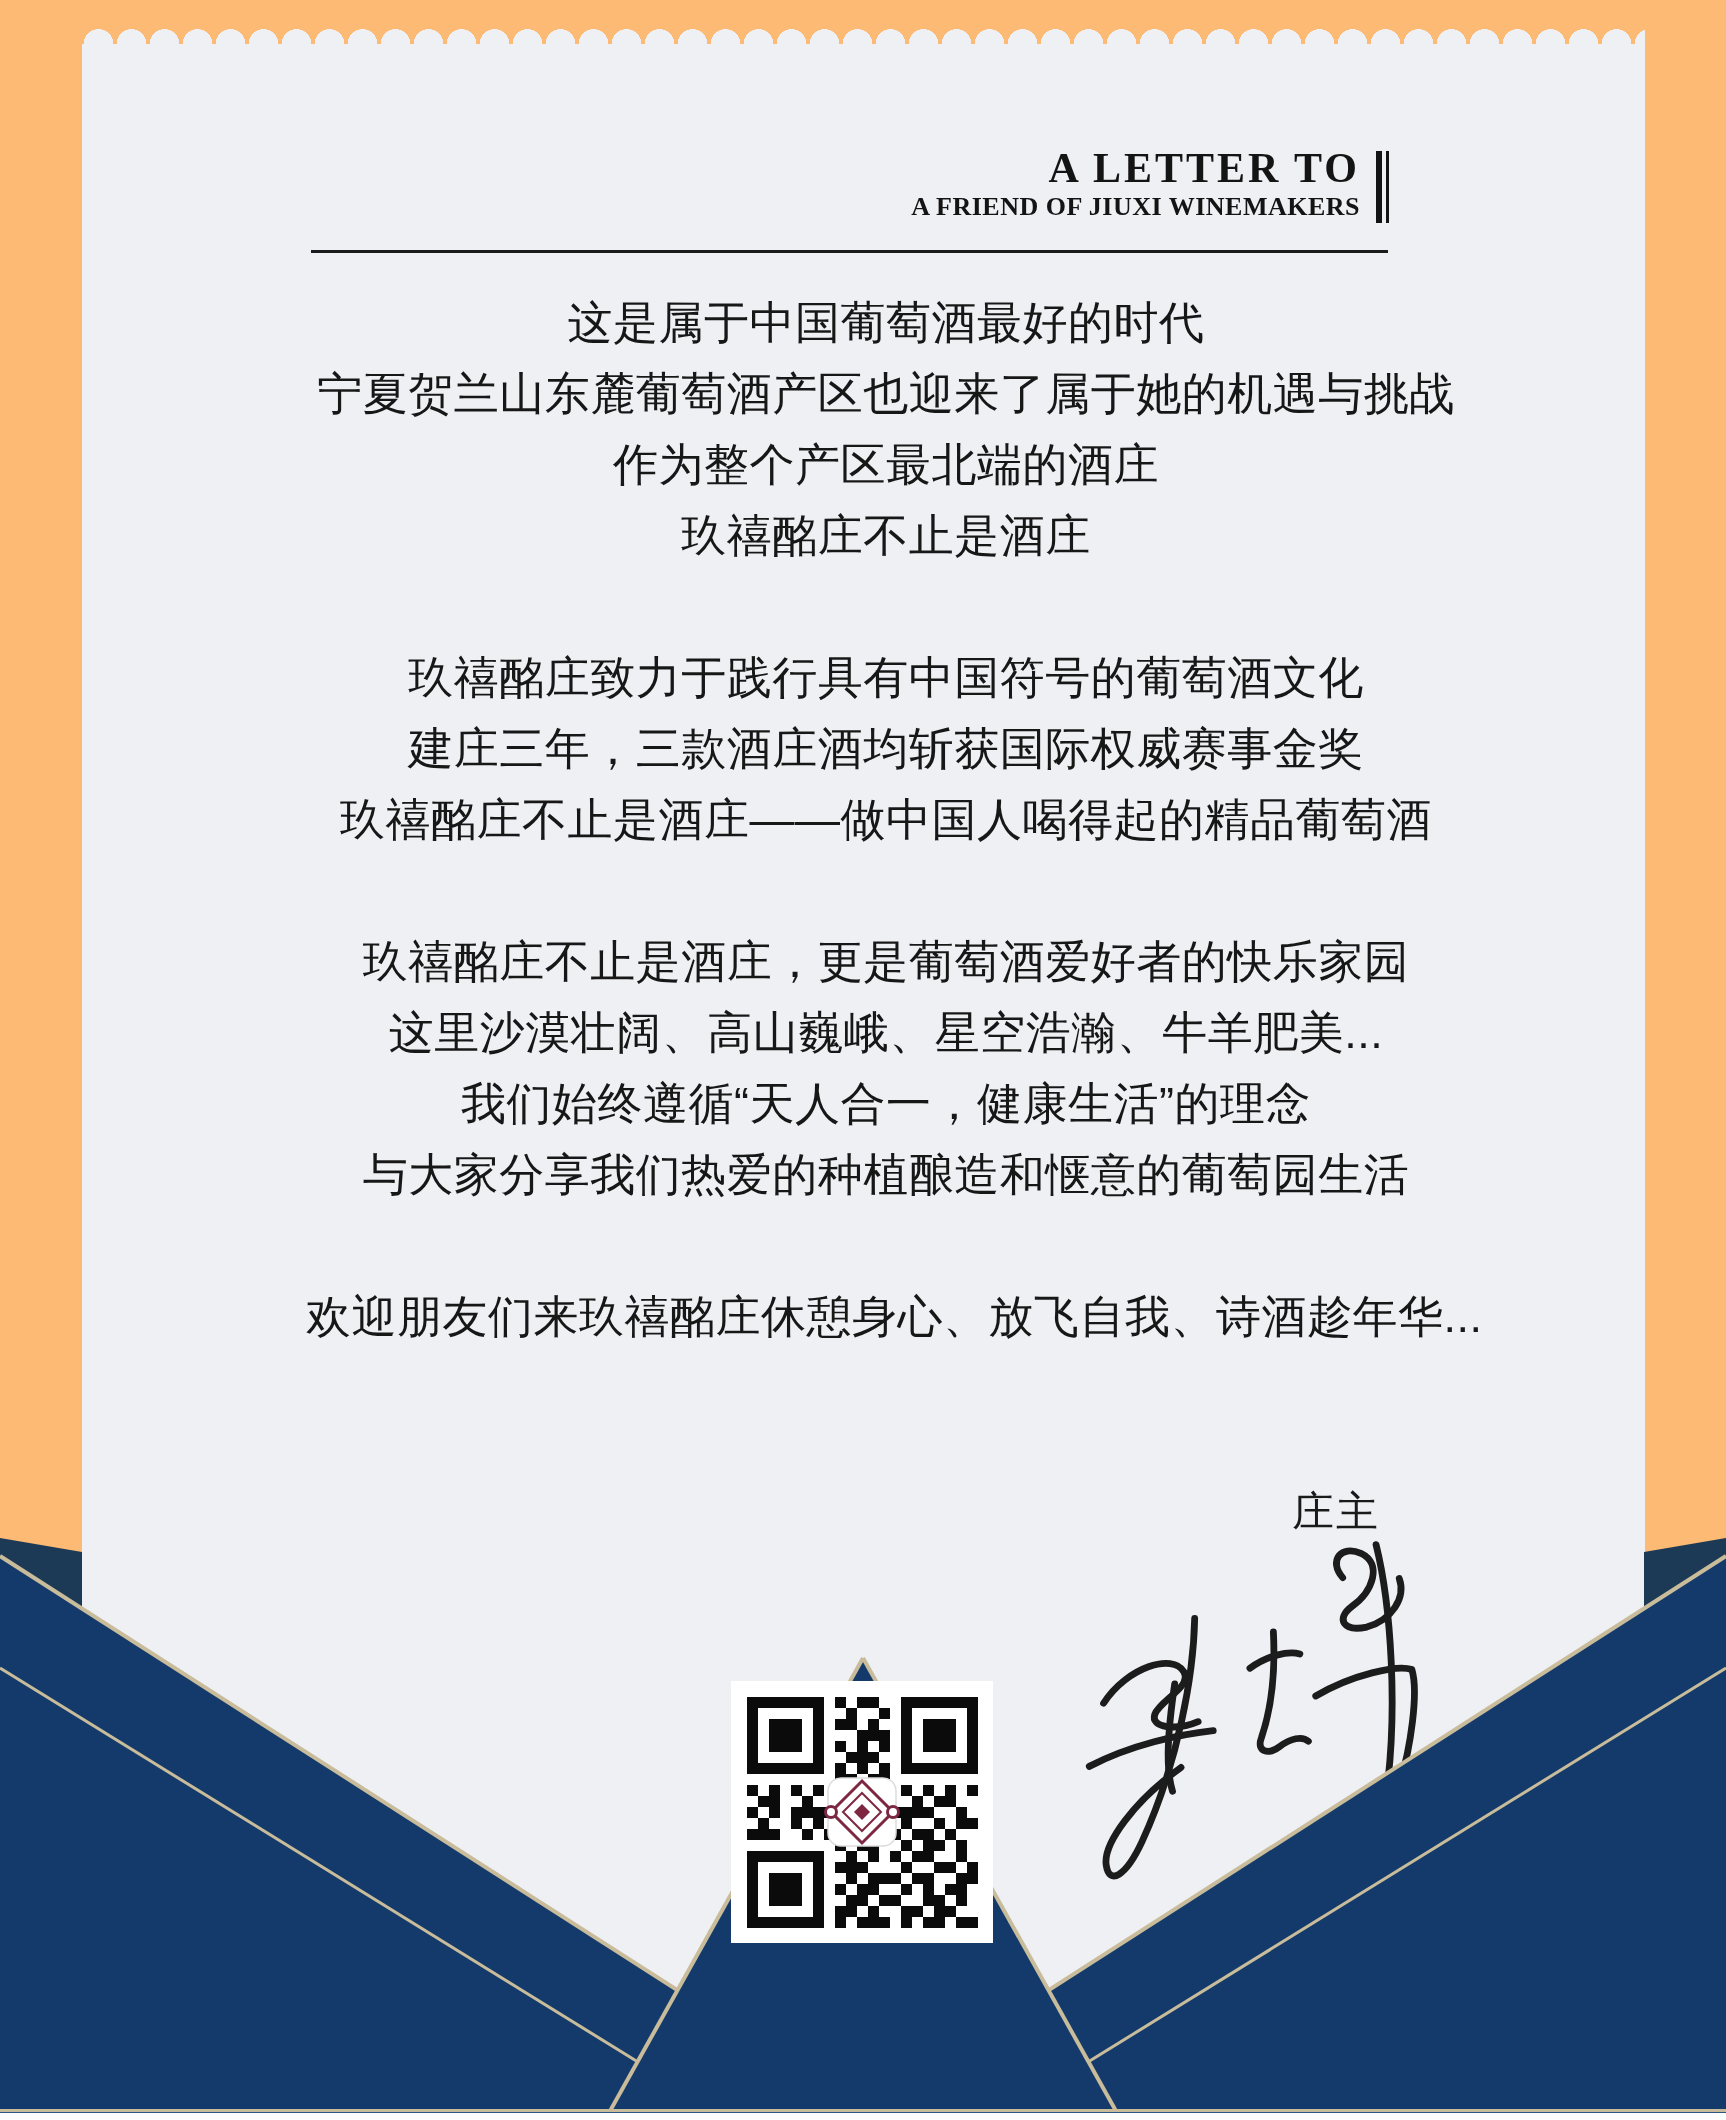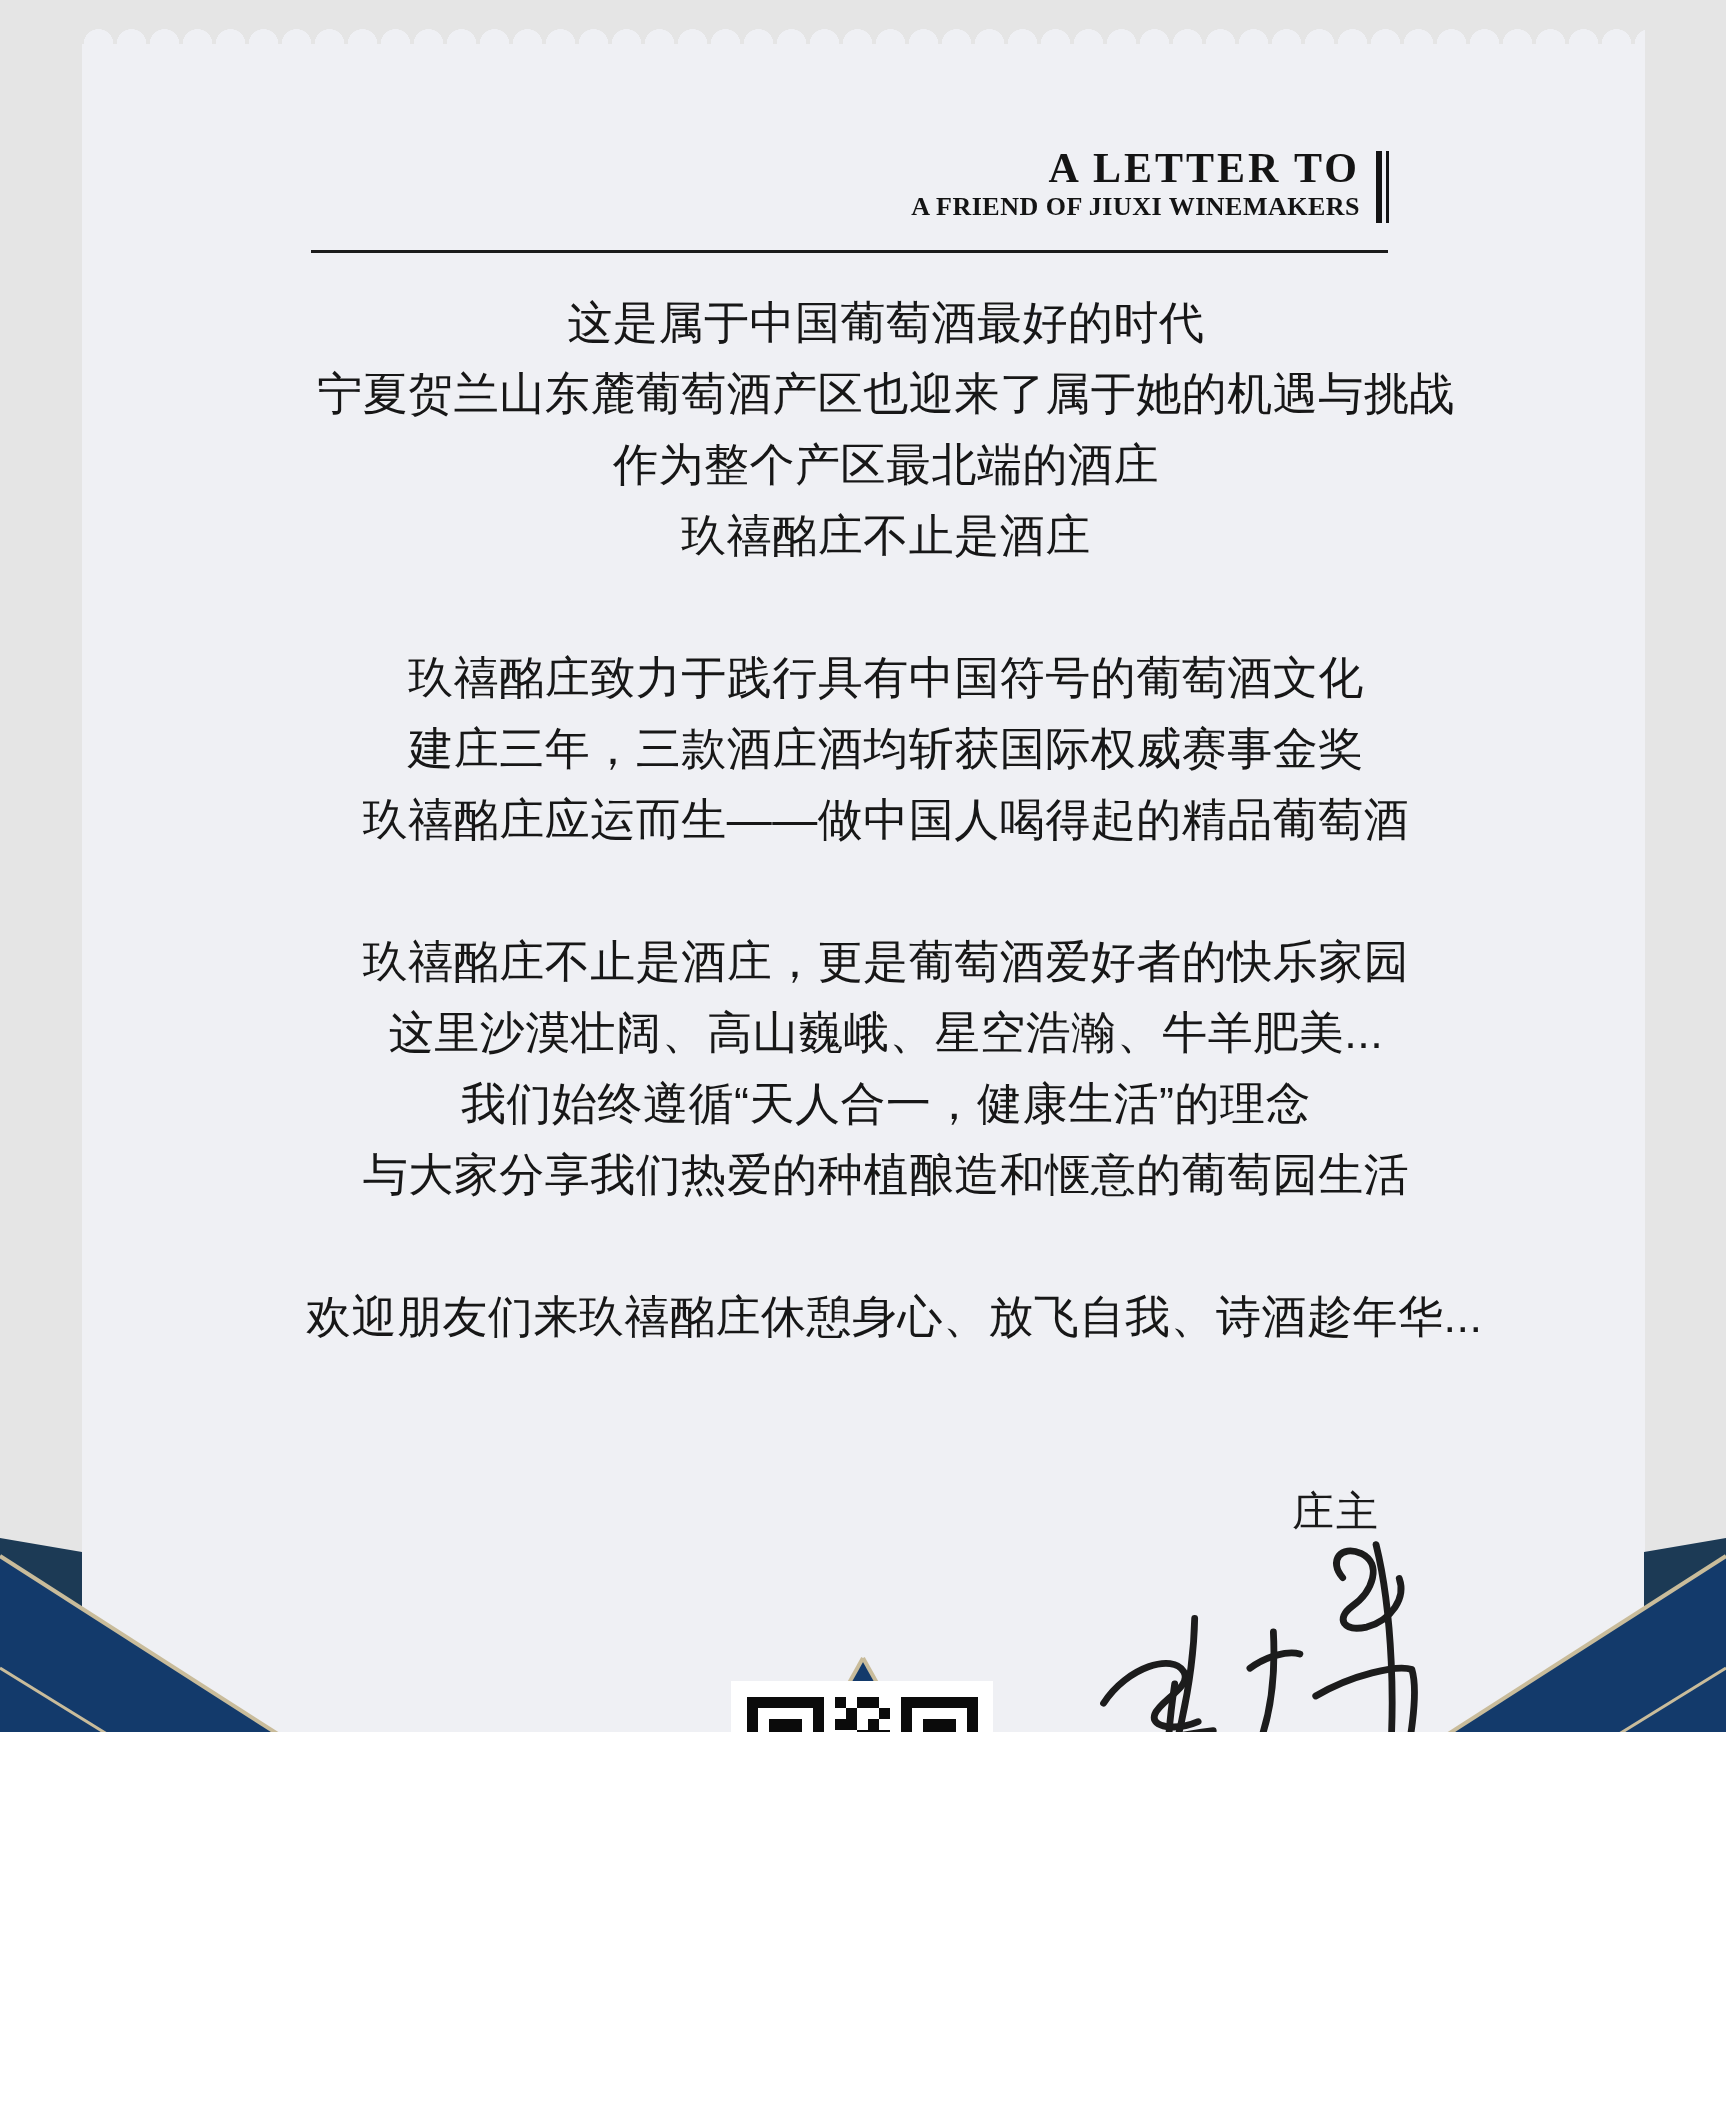--- a/index.html
+++ b/index.html
@@ -1,18 +1,18 @@
 <!DOCTYPE html>
 <html><head>
 <meta charset="utf-8">
 <style>
   html,body { margin:0; padding:0; background:#ffffff; }
   .stage {
-    position:relative; width:1726px; height:1732px; overflow:hidden;
-    background:#e5e5e5;
+    position:relative; width:1726px; height:2113px; overflow:hidden;
+    background:#fdba74;
     font-family:"Liberation Sans","DejaVu Sans",sans-serif;
   }
   
   .paper {
     position:absolute; left:82px; top:44px; width:1563px; height:2076px;
     background:#eff0f4;
   }
   .scallops {
     position:absolute; left:82px; top:26px; width:1563px; height:18px;
     background-image:radial-gradient(circle 15px at 16.5px 18px, #eff0f4 98%, rgba(255,255,255,0) 100%);
@@ -72,21 +72,21 @@
   <div class="letter-body">
       <div class="para">
         <div class="line">这是属于中国葡萄酒最好的时代</div>
         <div class="line">宁夏贺兰山东麓葡萄酒产区也迎来了属于她的机遇与挑战</div>
         <div class="line">作为整个产区最北端的酒庄</div>
         <div class="line">玖禧酩庄不止是酒庄</div>
       </div>
       <div class="para">
         <div class="line">玖禧酩庄致力于践行具有中国符号的葡萄酒文化</div>
         <div class="line">建庄三年，三款酒庄酒均斩获国际权威赛事金奖</div>
-        <div class="line">玖禧酩庄应运而生——做中国人喝得起的精品葡萄酒</div>
+        <div class="line">玖禧酩庄不止是酒庄——做中国人喝得起的精品葡萄酒</div>
       </div>
       <div class="para">
         <div class="line">玖禧酩庄不止是酒庄，更是葡萄酒爱好者的快乐家园</div>
         <div class="line">这里沙漠壮阔、高山巍峨、星空浩瀚、牛羊肥美...</div>
         <div class="line">我们始终遵循“天人合一，健康生活”的理念</div>
         <div class="line">与大家分享我们热爱的种植酿造和惬意的葡萄园生活</div>
       </div>
       <div class="para">
         <div class="line">欢迎朋友们来玖禧酩庄休憩身心、放飞自我、诗酒趁年华...</div>
       </div>

